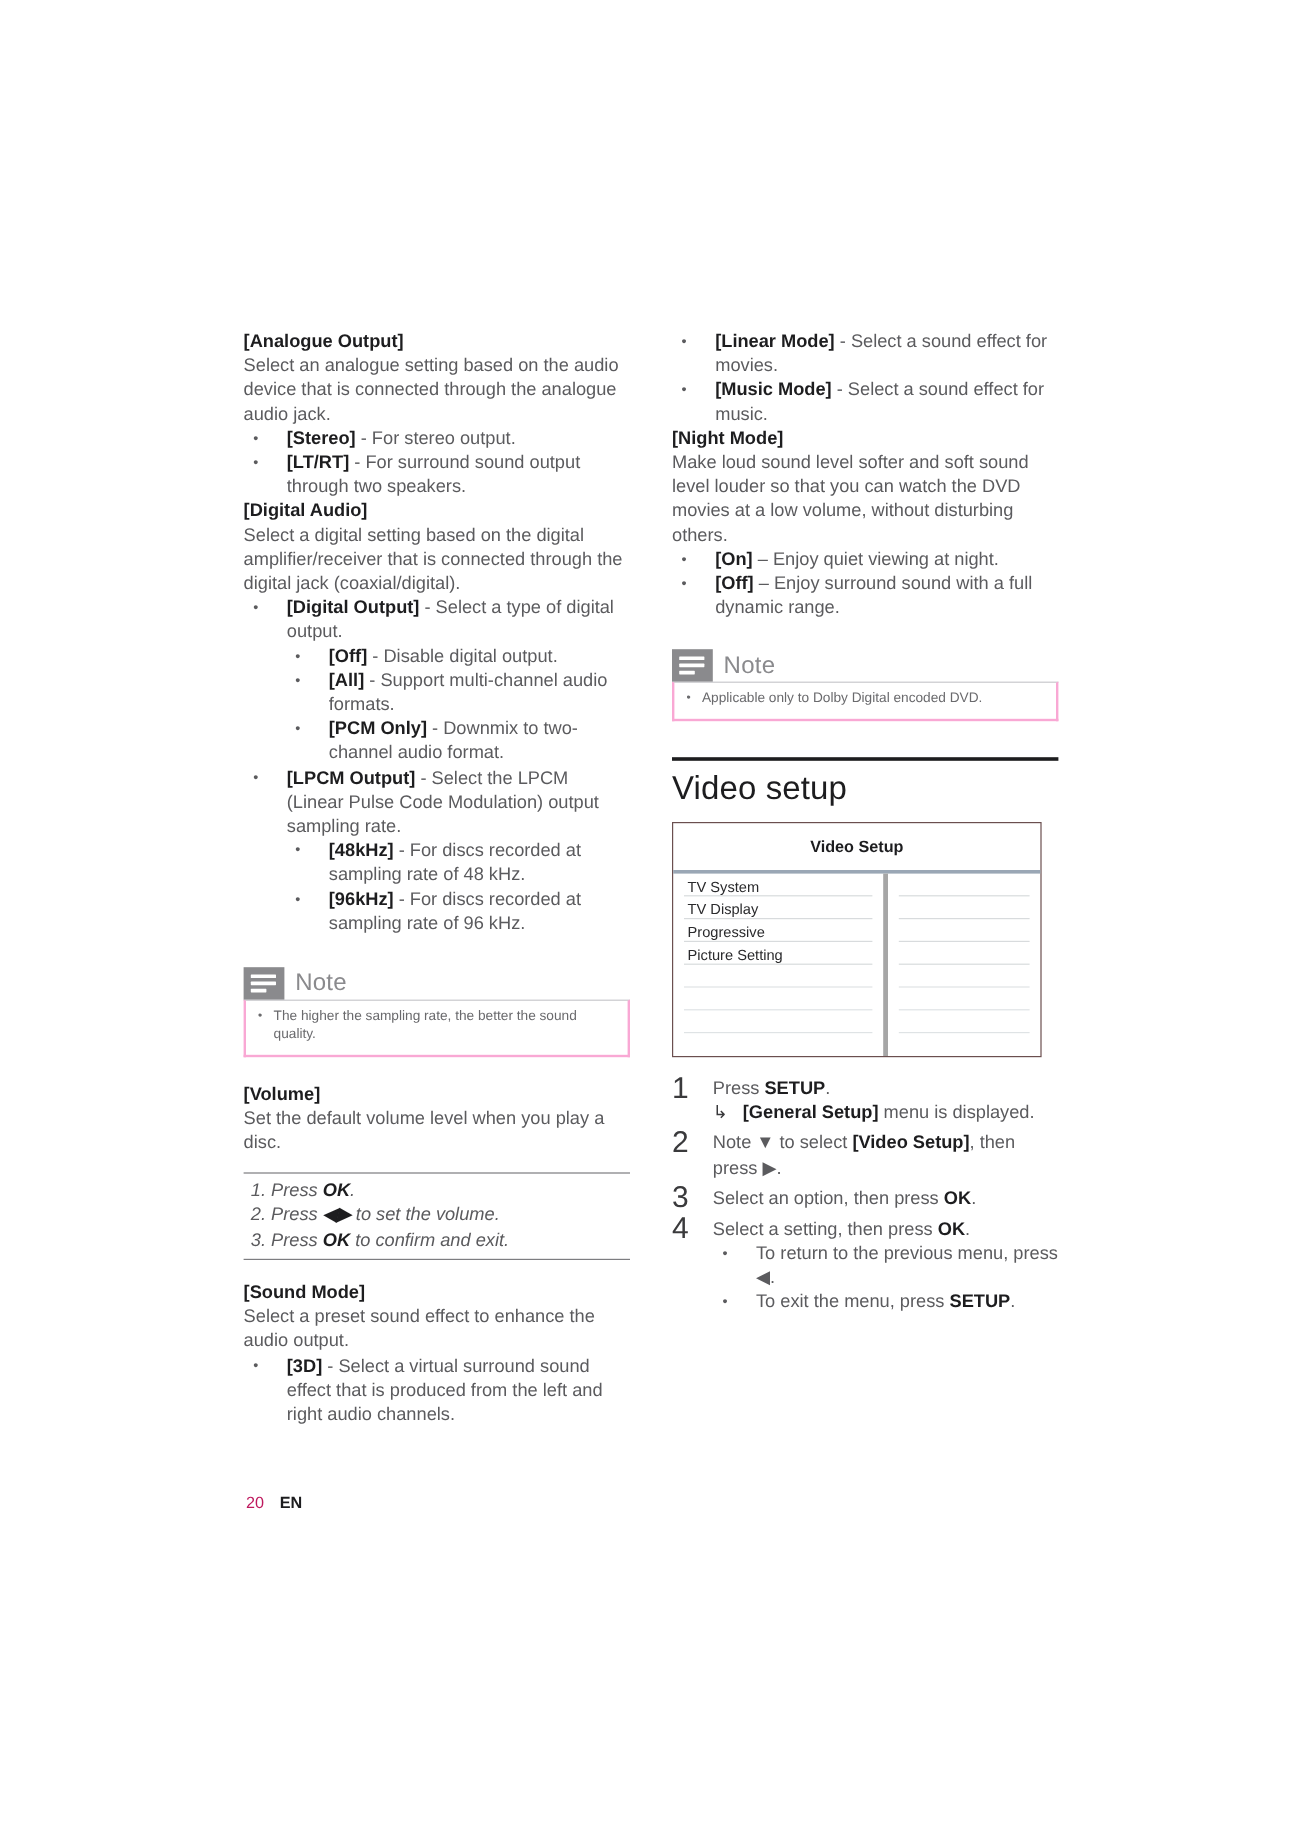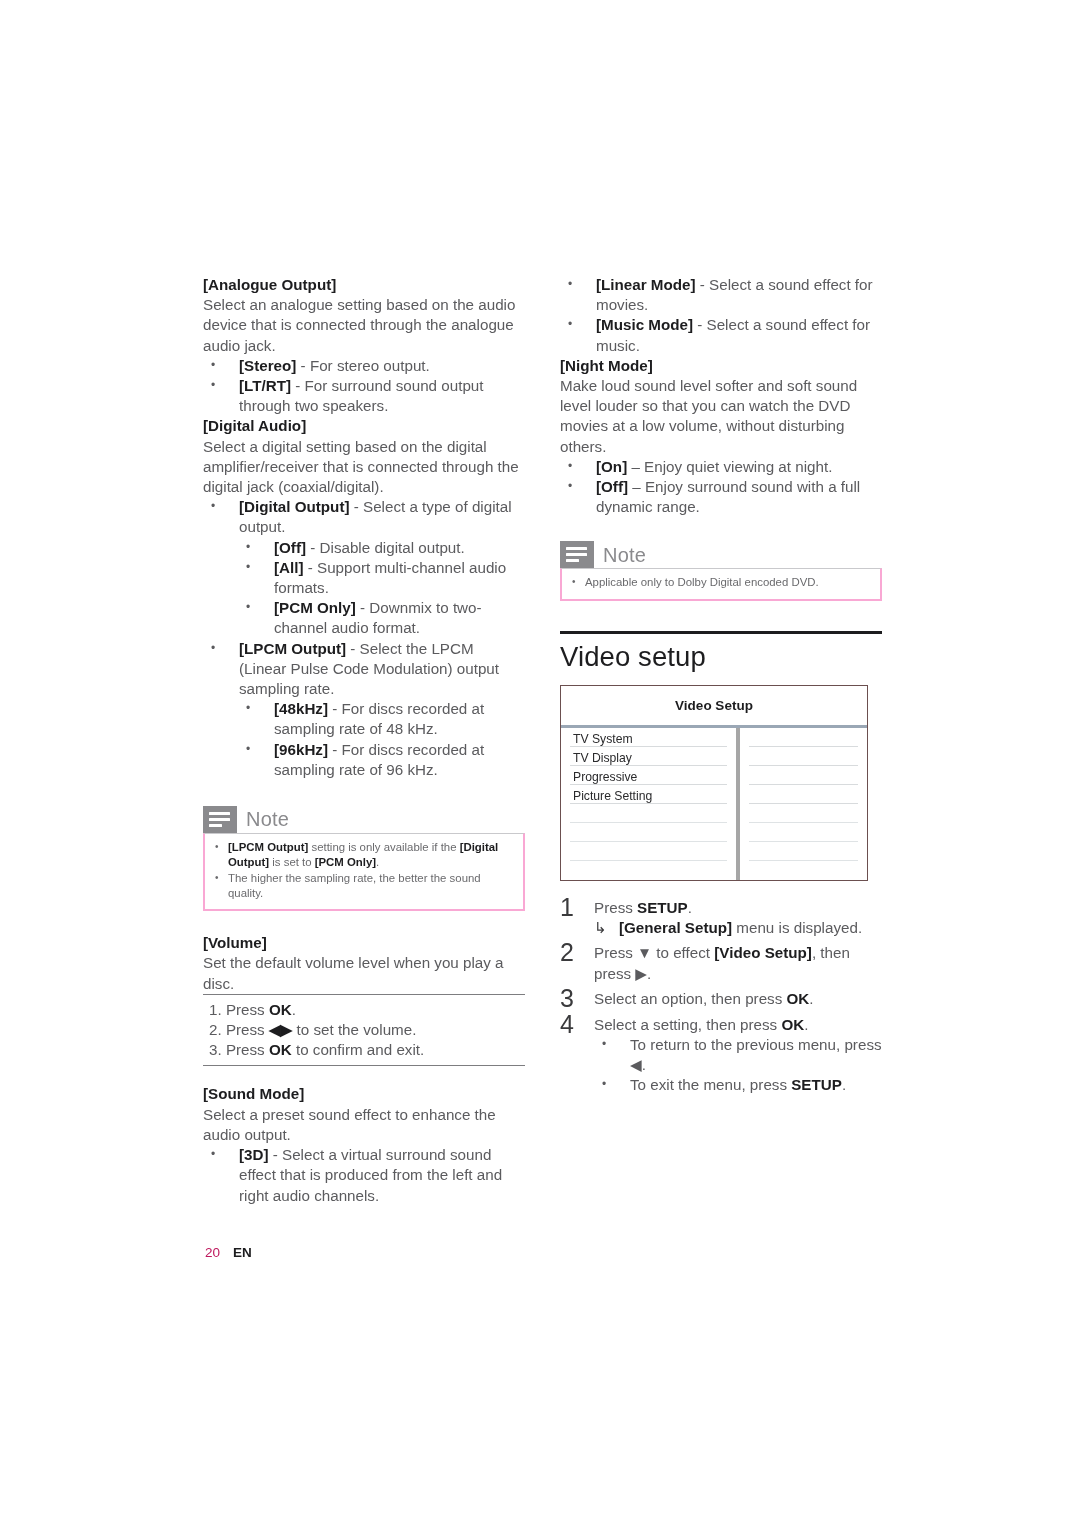--- a/index.html
+++ b/index.html
@@ -146,20 +146,22 @@
     top: -1px;
     font-size: 10px;
   }
   .note-body b { color: #1d1d1f; font-weight: bold; }
 
   
   .rule-block {
     border-top: 1.6px solid #7d7d80;
     border-bottom: 1.6px solid #7d7d80;
     padding: 5px 0 5px 0;
+    margin-top: 14px;
+    font-style: italic;
   }
   .rule-block ol {
     list-style: none;
     margin: 0;
     padding: 0 0 0 6px;
   }
   .rule-block li { line-height: 20.2px; }
 
   
   .section-head {
@@ -342,21 +344,20 @@
       <div class="note-head">
         <div class="note-icon">
           <i class="l1"></i>
             <i class="l2"></i>
             <i class="l3"></i>
         </div>
         <div class="note-title">Note</div>
       </div>
       <div class="note-body">
         <ul>
-          <li><b>[LPCM Output]</b> setting is only available if the <b>[Digital Output]</b> is set to <b>[PCM Only]</b>.</li>
           <li>The higher the sampling rate, the better the sound quality.</li>
         </ul>
       </div>
     </div>
 
     <div class="term" style="margin-top:22px;">[Volume]</div>
     <p class="body">Set the default volume level when you play a disc.</p>
 
     <div class="rule-block">
       <ol>
@@ -473,21 +474,21 @@
         <div class="step-num">1</div>
         <div class="step-body">
           <div><span>Press </span><b>SETUP</b><span>.</span></div>
           <div class="arrow-line"><b>[General Setup]</b><span> menu is displayed.</span></div>
         </div>
       </div>
 
       <div class="step">
         <div class="step-num">2</div>
         <div class="step-body">
-          <div><span>Press ▼ to effect </span><b>[Video Setup]</b><span>, then press ▶.</span></div>
+          <div><span>Note ▼ to select </span><b>[Video Setup]</b><span>, then press ▶.</span></div>
         </div>
       </div>
 
       <div class="step">
         <div class="step-num">3</div>
         <div class="step-body">
           <div><span>Select an option, then press </span><b>OK</b><span>.</span></div>
         </div>
       </div>
 

